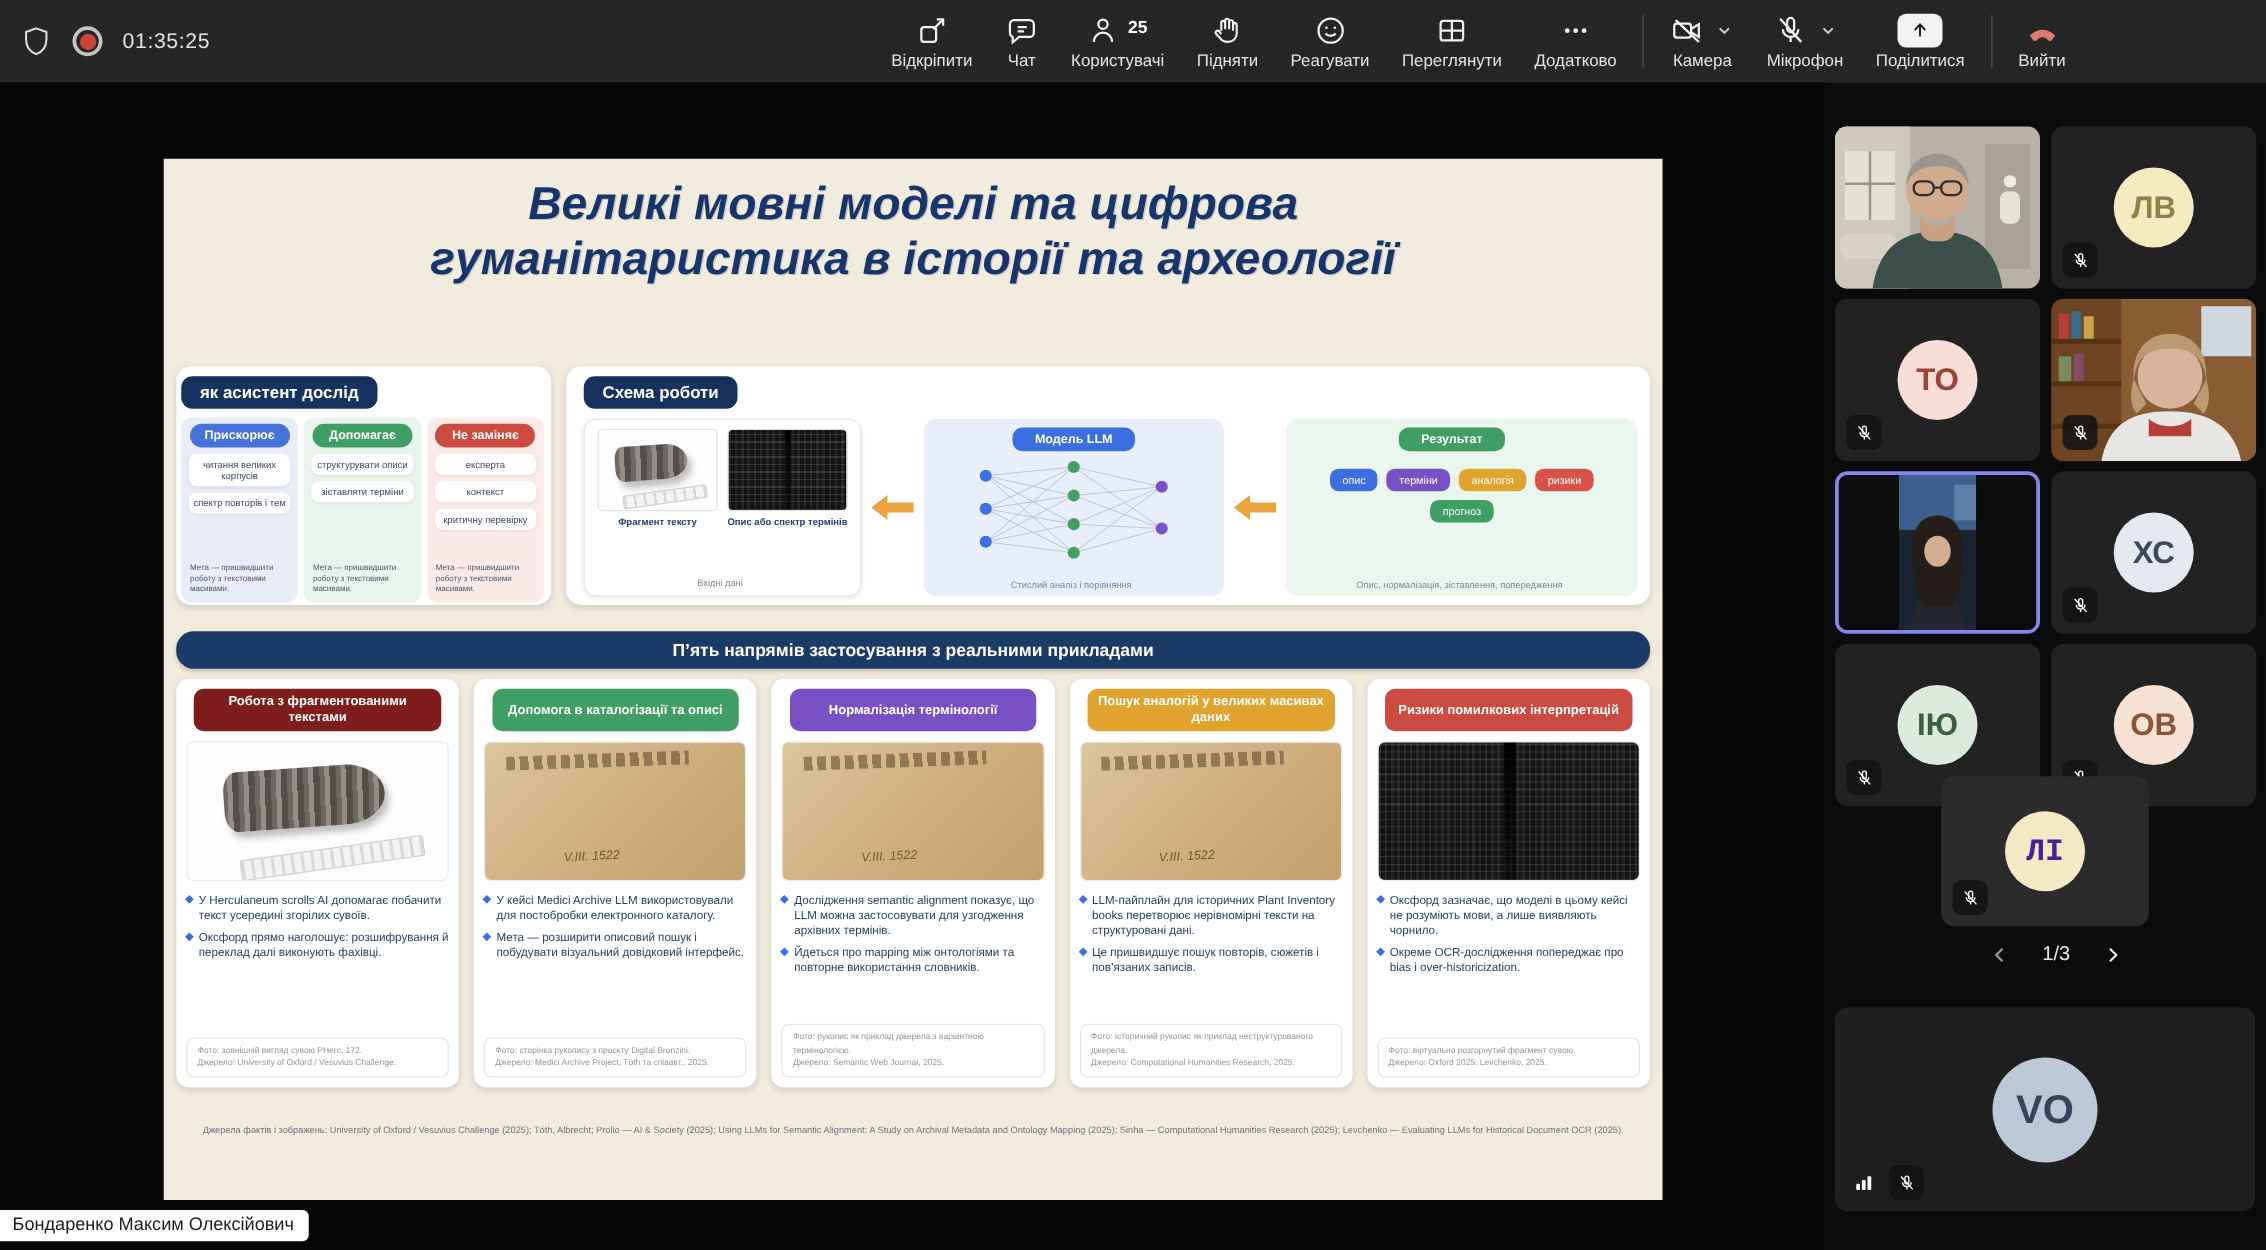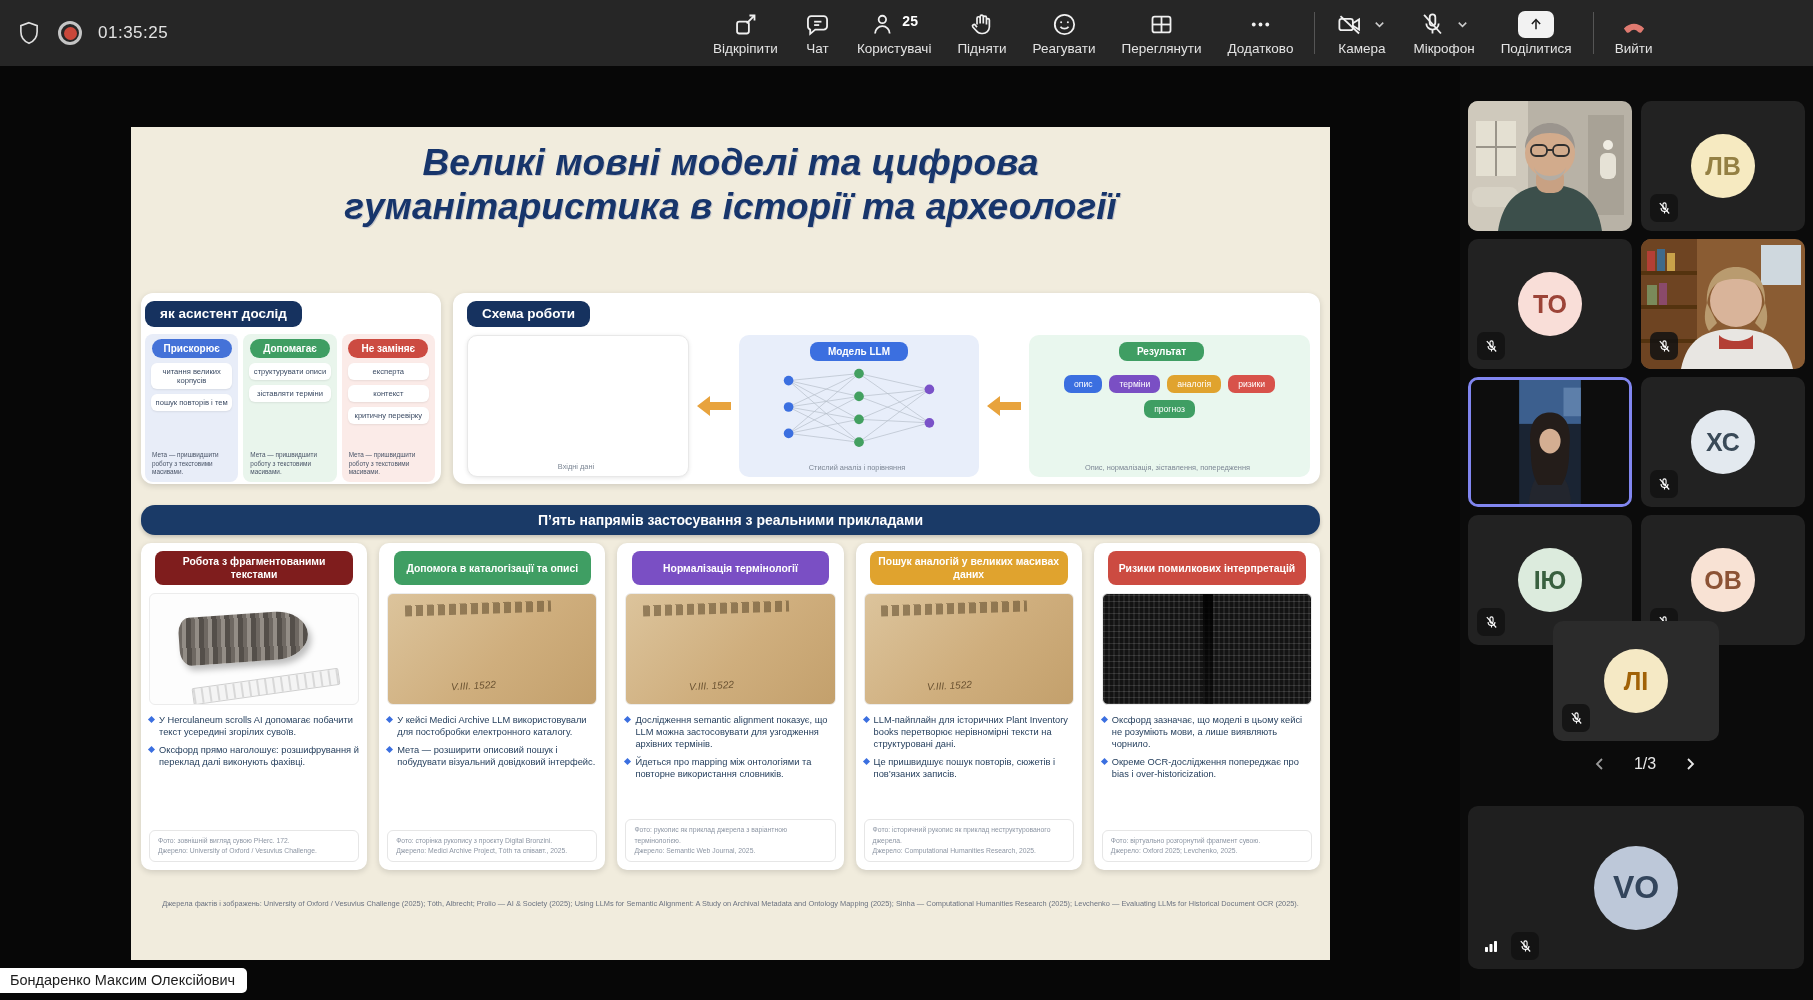--- a/index.html
+++ b/index.html
@@ -289,21 +289,21 @@
       </h1>
 
       <div class="top-row">
 
         <div class="panel assistant">
           <span class="panel-pill">як асистент дослід</span>
           <div class="acols">
             <div class="acol blue">
               <span class="apill blue">Прискорює</span>
               <div class="aitem">читання великих корпусів</div>
-              <div class="aitem">пошук повторів і тем</div>
+              <div class="aitem">спектр повторів і тем</div>
               <div class="anote">Мета — пришвидшити роботу з текстовими масивами.</div>
             </div>
             <div class="acol green">
               <span class="apill green">Допомагає</span>
               <div class="aitem">структурувати описи</div>
               <div class="aitem">зіставляти терміни</div>
               <div class="anote">Мета — пришвидшити роботу з текстовими масивами.</div>
             </div>
             <div class="acol red">
               <span class="apill red">Не заміняє</span>
@@ -313,20 +313,28 @@
               <div class="anote">Мета — пришвидшити роботу з текстовими масивами.</div>
             </div>
           </div>
         </div>
 
         <div class="panel workflow">
           <span class="panel-pill">Схема роботи</span>
           <div class="wf-row">
             <div class="wf-card wf-input">
               <div class="wf-photos">
+                <div class="wf-ph">
+                  <div class="wf-img ph-scroll"></div>
+                  <div class="wf-ph-label">Фрагмент тексту</div>
+                </div>
+                <div class="wf-ph">
+                  <div class="wf-img ph-dark"></div>
+                  <div class="wf-ph-label">Опис або спектр термінів</div>
+                </div>
               </div>
               <div class="wf-caption">Вхідні дані</div>
             </div>
 
             <svg class="wf-arrow" width="34" height="22" viewBox="0 0 34 22">
                 <polygon points="0,11 13,1 13,7 34,7 34,15 13,15 13,21" fill="#e8a33d"></polygon>
               </svg>
 
             <div class="wf-card wf-model">
               <span class="wf-pill blue">Модель LLM</span>
@@ -612,21 +620,21 @@
         <svg width="15" height="15" viewBox="0 0 24 24" fill="none" stroke="#fff" stroke-width="1.8">
             <rect x="9.5" y="3" width="5" height="10" rx="2.5"></rect>
             <path d="M6.5 11 a5.5 5.5 0 0 0 11 0"></path>
             <line x1="12" y1="16.5" x2="12" y2="20"></line>
             <line x1="4.5" y1="3.5" x2="19.5" y2="20"></line>
           </svg>
       </span>
     </div>
 
     <div class="tile tile-li" style="left:1553px; top:621px;">
-      <span class="avatar" style="background:#f5e9c5; color:#a16207;">ЛІ</span>
+      <span class="avatar" style="background:#f5e9c5; color:#4c1d95;font-family:Liberation Mono, monospace;">ЛІ</span>
       <span class="mic-badge">
         <svg width="15" height="15" viewBox="0 0 24 24" fill="none" stroke="#fff" stroke-width="1.8">
             <rect x="9.5" y="3" width="5" height="10" rx="2.5"></rect>
             <path d="M6.5 11 a5.5 5.5 0 0 0 11 0"></path>
             <line x1="12" y1="16.5" x2="12" y2="20"></line>
             <line x1="4.5" y1="3.5" x2="19.5" y2="20"></line>
           </svg>
       </span>
     </div>
 

